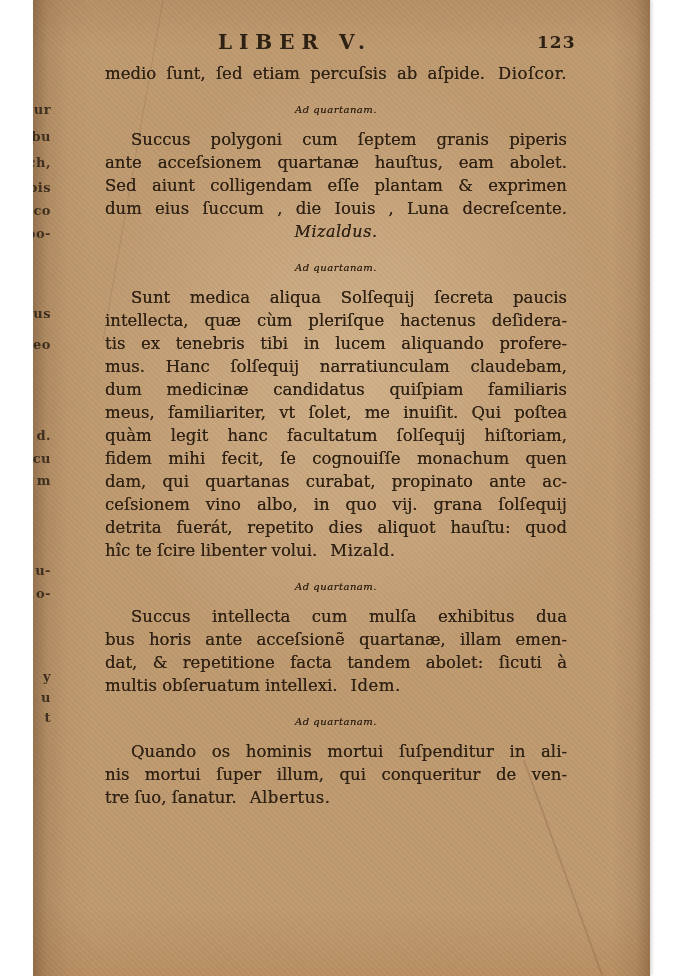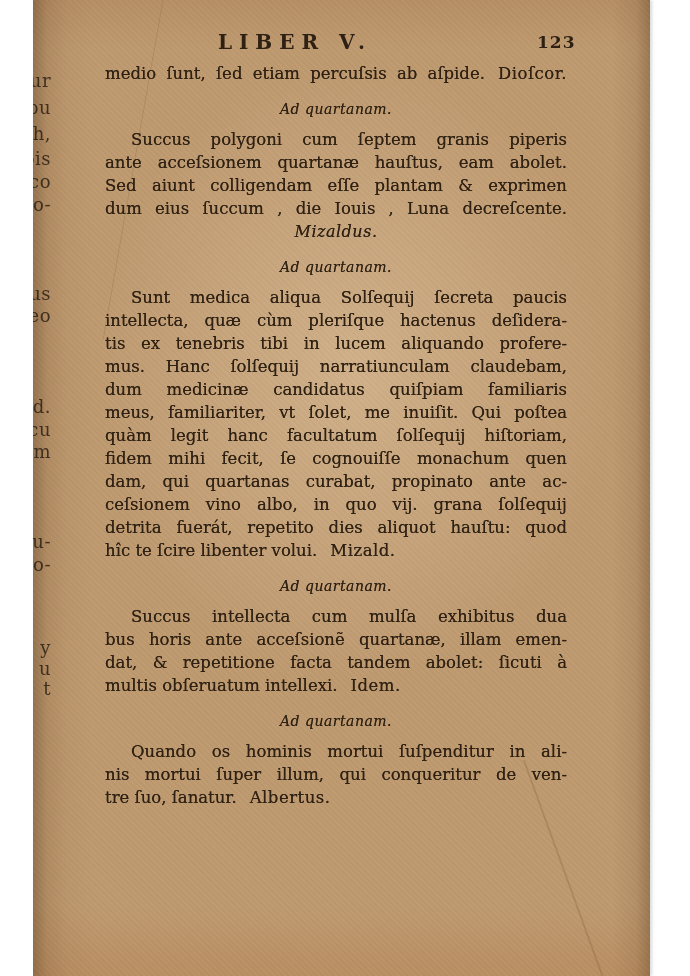--- a/index.html
+++ b/index.html
@@ -40,23 +40,24 @@
     content:"";position:absolute;left:20px;top:0;width:160px;height:340px;
     background:linear-gradient(100deg, rgba(0,0,0,0) 49.6%, rgba(120,85,50,0.22) 50%, rgba(0,0,0,0) 50.5%);
     pointer-events:none;
   }
   .gutter-strip{
     position:absolute;left:0;top:0;width:20px;height:100%;
     overflow:hidden;z-index:3;
   }
   .fragment{
     position:absolute;right:2px;
-    font-size:18px;font-weight:normal;color:var(--ink);
+    font-size:13px;font-weight:bold;color:var(--ink);
     white-space:nowrap;opacity:.85;
     letter-spacing:.5px;
+    margin-top:32px;
   }
   .header-row{
     position:absolute;left:72px;top:30px;width:460px;height:26px;
     z-index:2;
   }
   .header-title{
     position:absolute;left:0;right:80px;text-align:center;
     font-size:20px;font-weight:bold;letter-spacing:7px;
     color:var(--ink);
   }
@@ -81,21 +82,21 @@
     text-align:right;
     -moz-text-align-last:left;
     text-align-last:left;
   }
   .indent{text-indent:26px;}
   .heading{
     text-align:center;
     -moz-text-align-last:center;
     text-align-last:center;
     font-style:italic;
-    font-size:14px;
+    font-size:10px;
     margin-top:13px;margin-bottom:7px;
     letter-spacing:.5px;
   }
   .att{margin-left:13px;letter-spacing:.5px;}
   .att-center{
     text-align:left;
     -moz-text-align-last:center;
     text-align-last:center;
     font-style:italic;font-size:16px;letter-spacing:.5px;
   }
@@ -106,21 +107,21 @@
 <div class="scan">
   <div class="page">
 
     <div class="gutter-strip">
       <span class="fragment" style="top:70px">ur</span>
       <span class="fragment" style="top:97px">bu</span>
       <span class="fragment" style="top:123px">och,</span>
       <span class="fragment" style="top:148px">pis</span>
       <span class="fragment" style="top:171px">cco</span>
       <span class="fragment" style="top:194px">po-</span>
-      <span class="fragment" style="top:283px">us</span>
+      <span class="fragment" style="top:274px">us</span>
       <span class="fragment" style="top:305px">ueo</span>
       <span class="fragment" style="top:396px">d.</span>
       <span class="fragment" style="top:419px">cu</span>
       <span class="fragment" style="top:441px">m</span>
       <span class="fragment" style="top:531px">u-</span>
       <span class="fragment" style="top:554px">o-</span>
       <span class="fragment" style="top:637px">y</span>
       <span class="fragment" style="top:658px">u</span>
       <span class="fragment" style="top:678px">t</span>
     </div>

